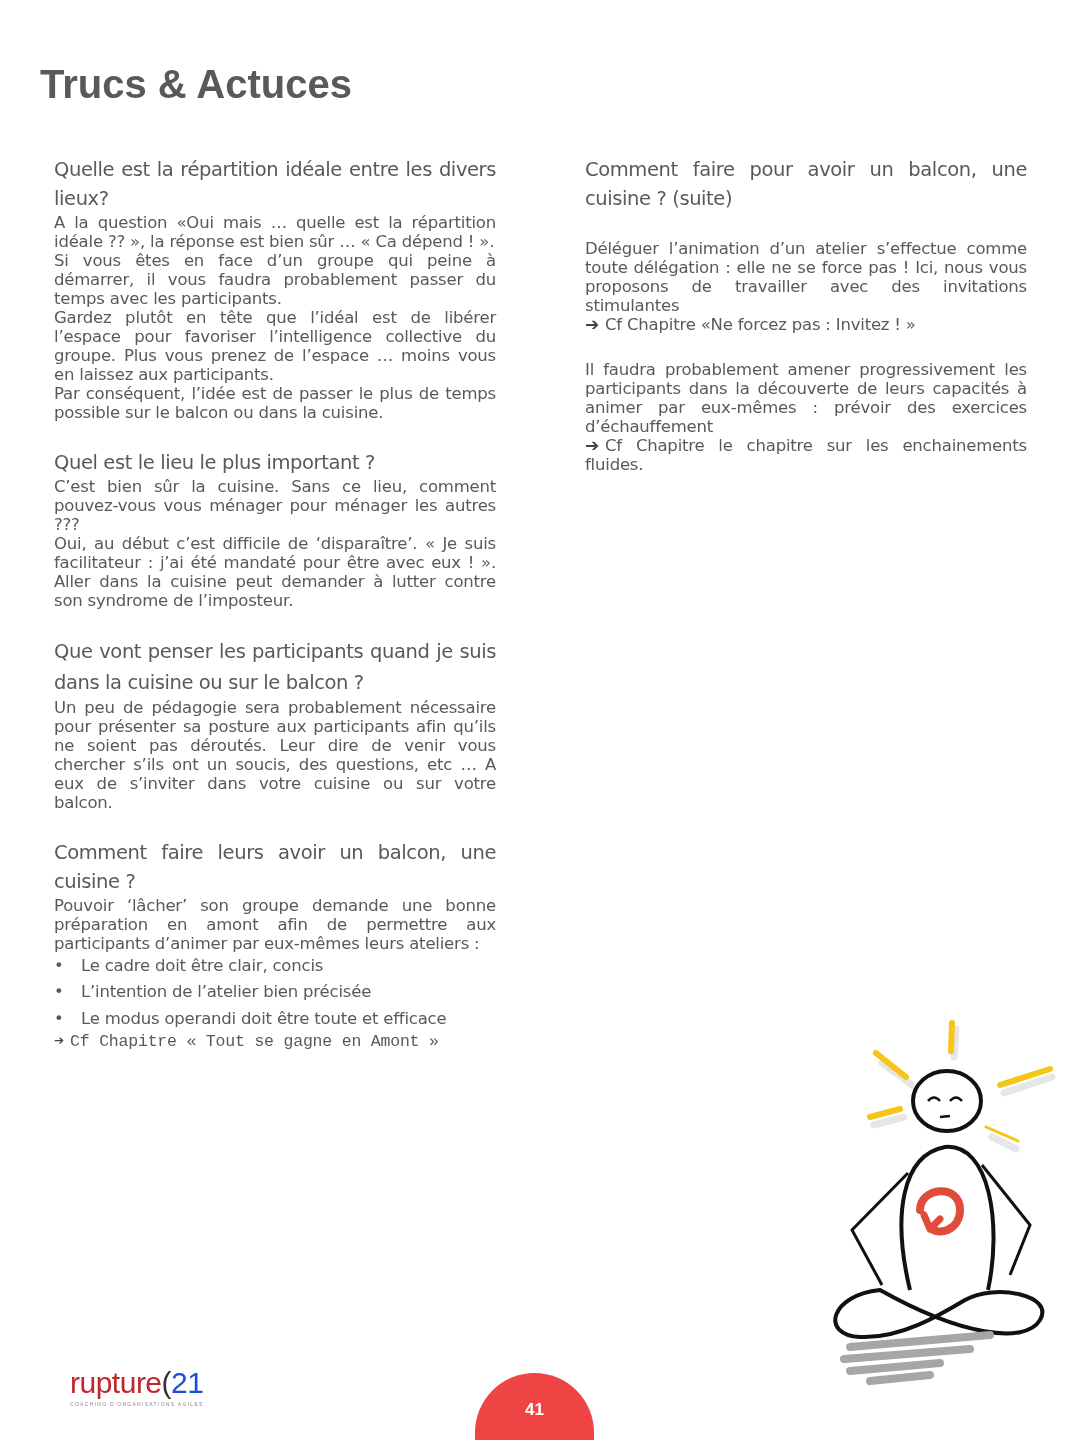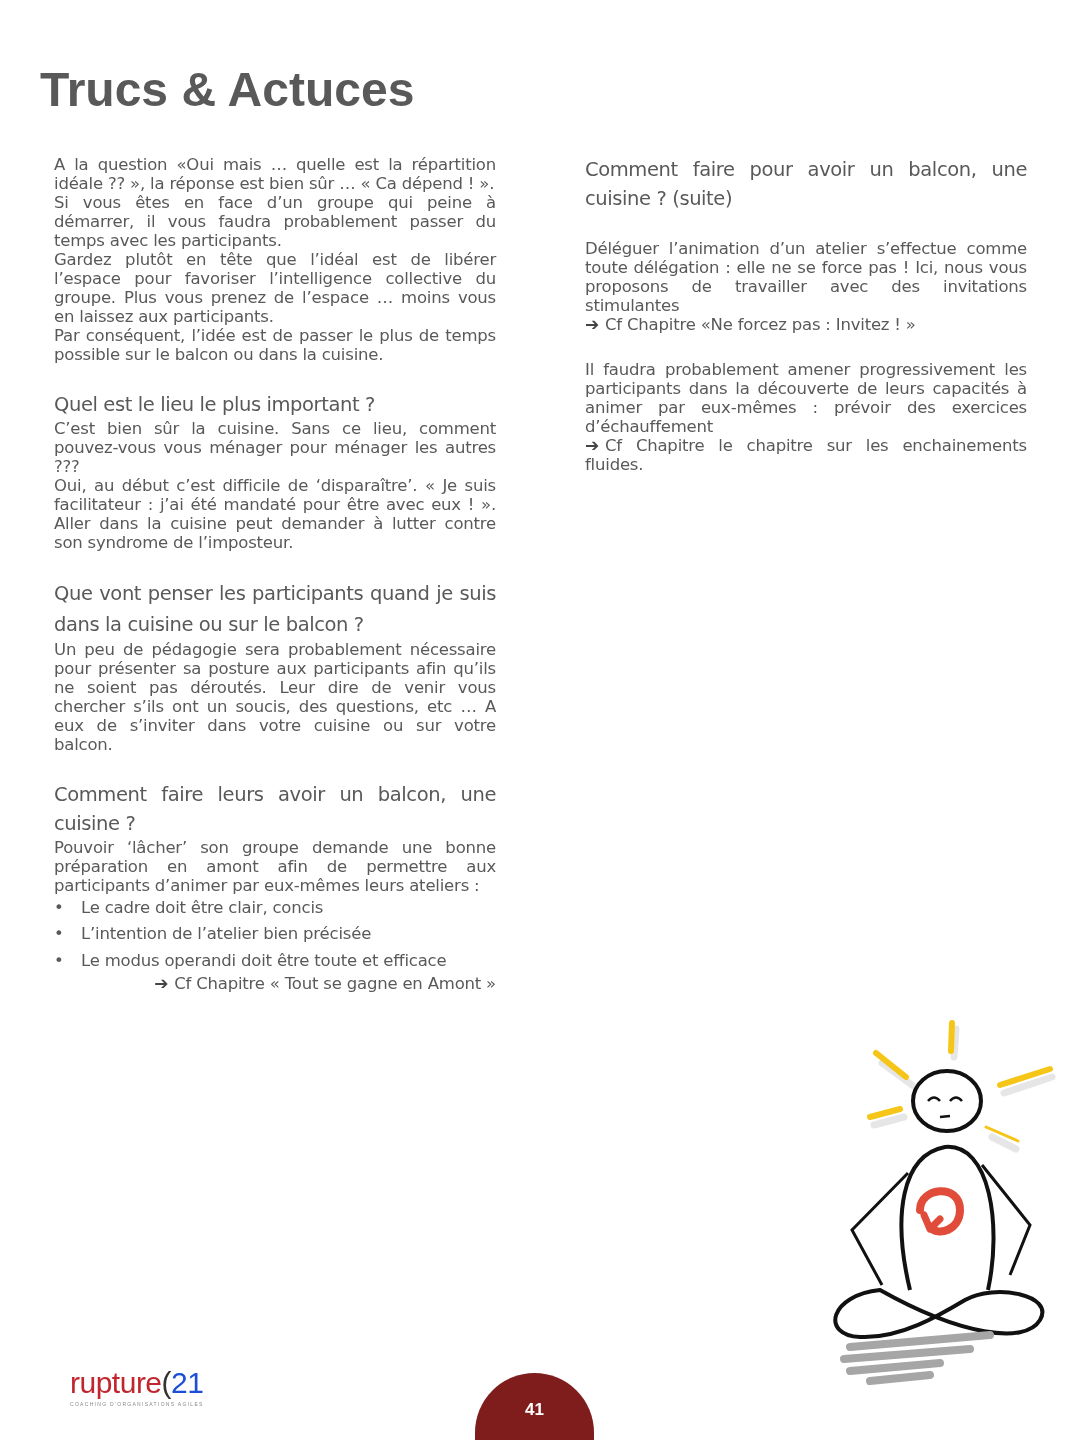--- a/index.html
+++ b/index.html
@@ -1,48 +1,49 @@
 <!DOCTYPE html>
 <html><head>
 <meta charset="utf-8">
 <style>
   html, body { margin:0; padding:0; background:#ffffff; }
   body { width:1080px; height:1440px; position:relative; overflow:hidden;
          font-family:"Liberation Sans", sans-serif; color:#595959; }
   .title { position:absolute; left:40px; top:62px; font-family:"Liberation Sans", sans-serif;
-           font-weight:bold; font-size:48px; color:#595959; margin:0; letter-spacing:0px; }
+           font-weight:bold; font-size:40px; color:#595959; margin:0; letter-spacing:0px; }
   .col { position:absolute; top:155px; width:442px; font-family:"DejaVu Sans", sans-serif; }
   .col.left { left:54px; }
   .col.right { left:585px; }
   .col h2 { font-weight:normal; font-size:19.5px; line-height:29px; margin:0; color:#595959;
             text-align:justify; font-family:"DejaVu Sans", sans-serif; letter-spacing:-0.4px; }
   .col p { margin:0; font-size:16.5px; line-height:19px; text-align:justify; color:#595959;
            letter-spacing:-0.2px; }
   .gap { height:26px; }
   ul.bullets { list-style:none; margin:0; padding:0; }
   ul.bullets li { position:relative; padding-left:27px; font-size:16.5px; line-height:26.3px; letter-spacing:-0.2px; }
   ul.bullets li::before { content:"•"; position:absolute; left:0; top:0; }
   .arrow { font-size:17px; color:#444; margin-right:6px; }
   .logo { position:absolute; left:70px; top:1367px; width:150px; height:45px; }
   .logo .word { font-family:"Liberation Sans", sans-serif; font-size:30px; color:#c0262e; line-height:32px; letter-spacing:-0.5px; }
   .logo .paren { color:#333; font-weight:normal; }
   .logo .num { color:#1d4ed8; }
   .logo .tag { font-size:5px; letter-spacing:1.3px; color:#888; margin-top:2px; white-space:nowrap; }
-  .pagenum { position:absolute; left:475px; top:1373px; width:119px; height:67px; background:#7f1d1d;
+  .pagenum { position:absolute; left:475px; top:1373px; width:119px; height:67px; background:#ef4444;
              border-radius:60px 60px 0 0; color:#fff; font-family:"Liberation Sans", sans-serif;
              font-weight:bold; font-size:17px; text-align:center; line-height:74px; }
   .illustration { position:absolute; left:820px; top:1015px; width:250px; height:375px; }
 </style>
 </head>
 <body>
 
 <h1 class="title">Trucs &amp; Actuces</h1>
 
 <div class="col left">
 
+  <h2>Quelle est la répartition idéale entre les divers lieux?</h2>
   <p>A la question «Oui mais … quelle est la répartition idéale ?? », la réponse est bien sûr … « Ca dépend ! ».</p>
   <p>Si vous êtes en face d’un groupe qui peine à démarrer, il vous faudra probablement passer du temps avec les participants.</p>
   <p>Gardez plutôt en tête que l’idéal est de libérer l’espace pour favoriser l’intelligence collective du groupe. Plus vous prenez de l’espace … moins vous en laissez aux participants.</p>
   <p>Par conséquent, l’idée est de passer le plus de temps possible sur le balcon ou dans la cuisine.</p>
   <div class="gap"></div>
 
   <h2>Quel est le lieu le plus important ?</h2>
   <p>C’est bien sûr la cuisine. Sans ce lieu, comment pouvez-vous vous ménager pour ménager les autres ???</p>
   <p>Oui, au début c’est difficile de ‘disparaître’. « Je suis facilitateur : j’ai été mandaté pour être avec eux ! ». Aller dans la cuisine peut demander à lutter contre son syndrome de l’imposteur.</p>
   <div class="gap"></div>
@@ -51,21 +52,21 @@
   <p>Un peu de pédagogie sera probablement nécessaire pour présenter sa posture aux participants afin qu’ils ne soient pas déroutés. Leur dire de venir vous chercher s’ils ont un soucis, des questions, etc … A eux de s’inviter dans votre cuisine ou sur votre balcon.</p>
   <div class="gap"></div>
 
   <h2>Comment faire leurs avoir un balcon, une cuisine ?</h2>
   <p>Pouvoir ‘lâcher’ son groupe demande une bonne préparation en amont afin de permettre aux participants d’animer par eux-mêmes leurs ateliers :</p>
   <ul class="bullets">
     <li>Le cadre doit être clair, concis</li>
     <li>L’intention de l’atelier bien précisée</li>
     <li>Le modus operandi doit être toute et efficace</li>
   </ul>
-  <p style="text-align:right;">
+  <p style="text-align:left;font-family:Liberation Mono, monospace;">
     <span class="arrow">➔</span><span>Cf Chapitre « Tout se gagne en Amont »</span>
   </p>
 </div>
 
 <div class="col right">
   <h2>Comment faire pour avoir un balcon, une cuisine ? (suite)</h2>
   <div class="gap"></div>
   <p>Déléguer l’animation d’un atelier s’effectue comme toute délégation : elle ne se force pas ! Ici, nous vous proposons de travailler avec des invitations stimulantes</p>
   <p style="text-align:left;">
     <span class="arrow">➔</span><span>Cf Chapitre «Ne forcez pas : Invitez ! »</span>

